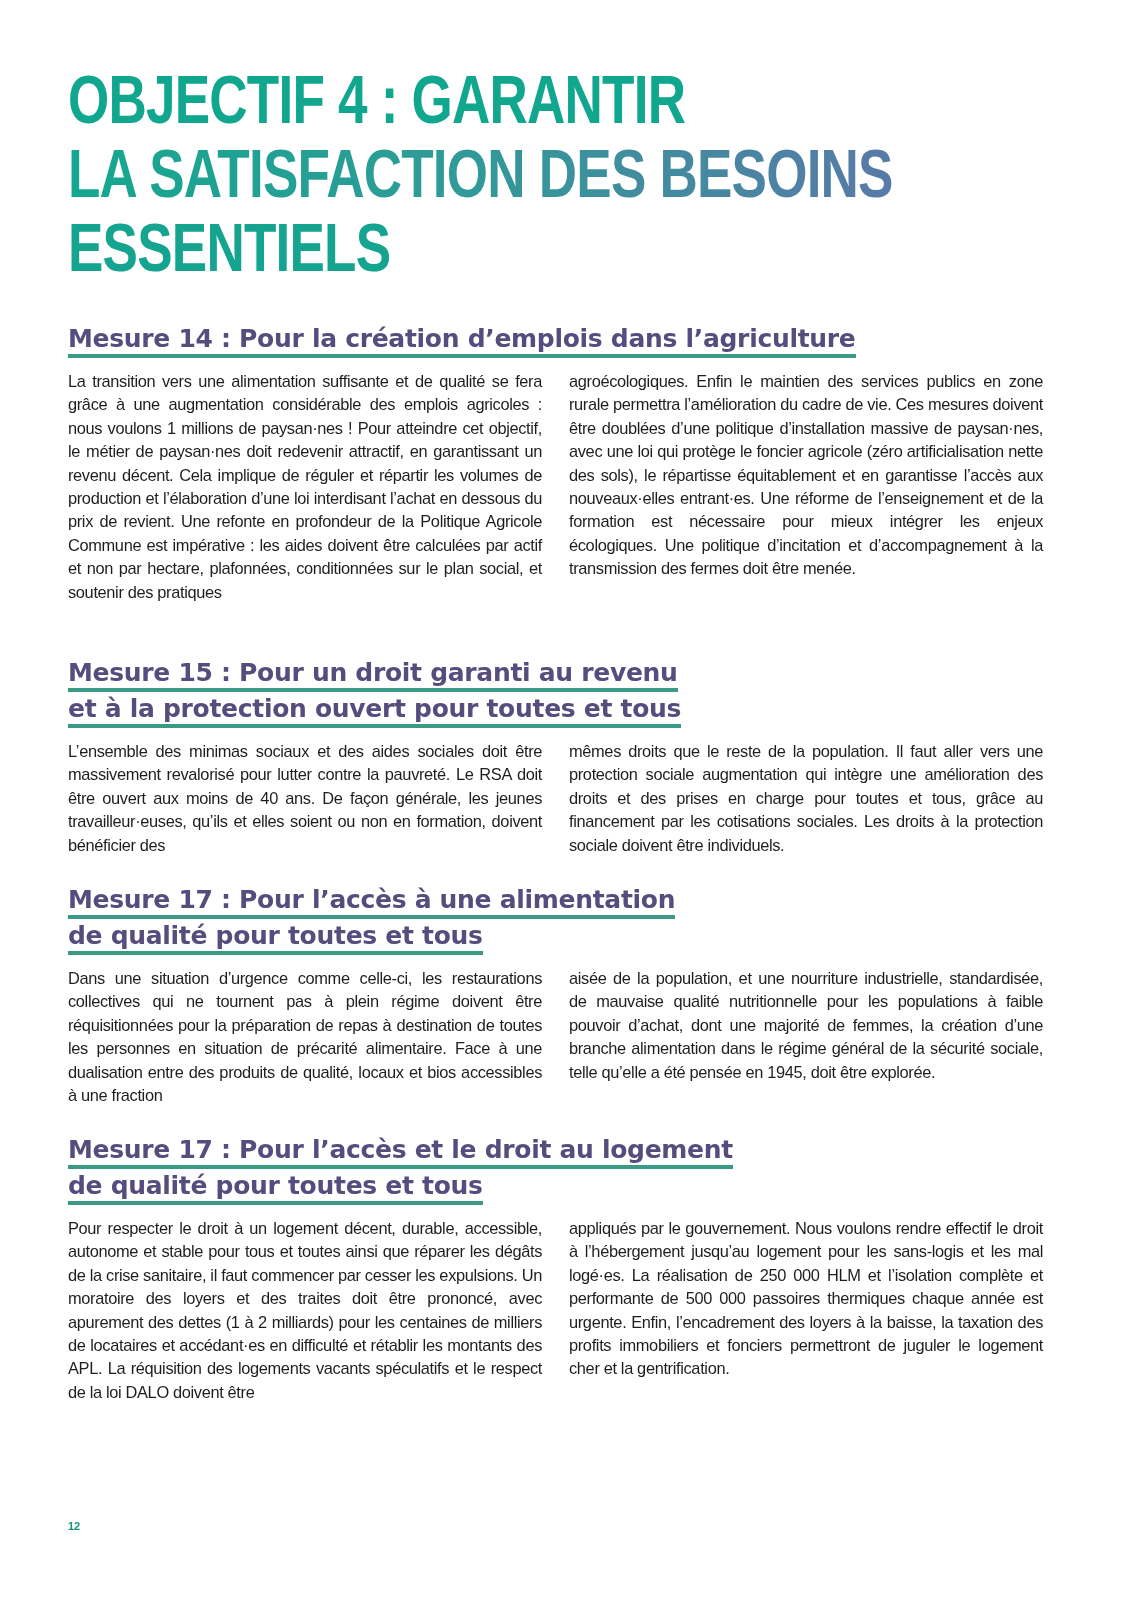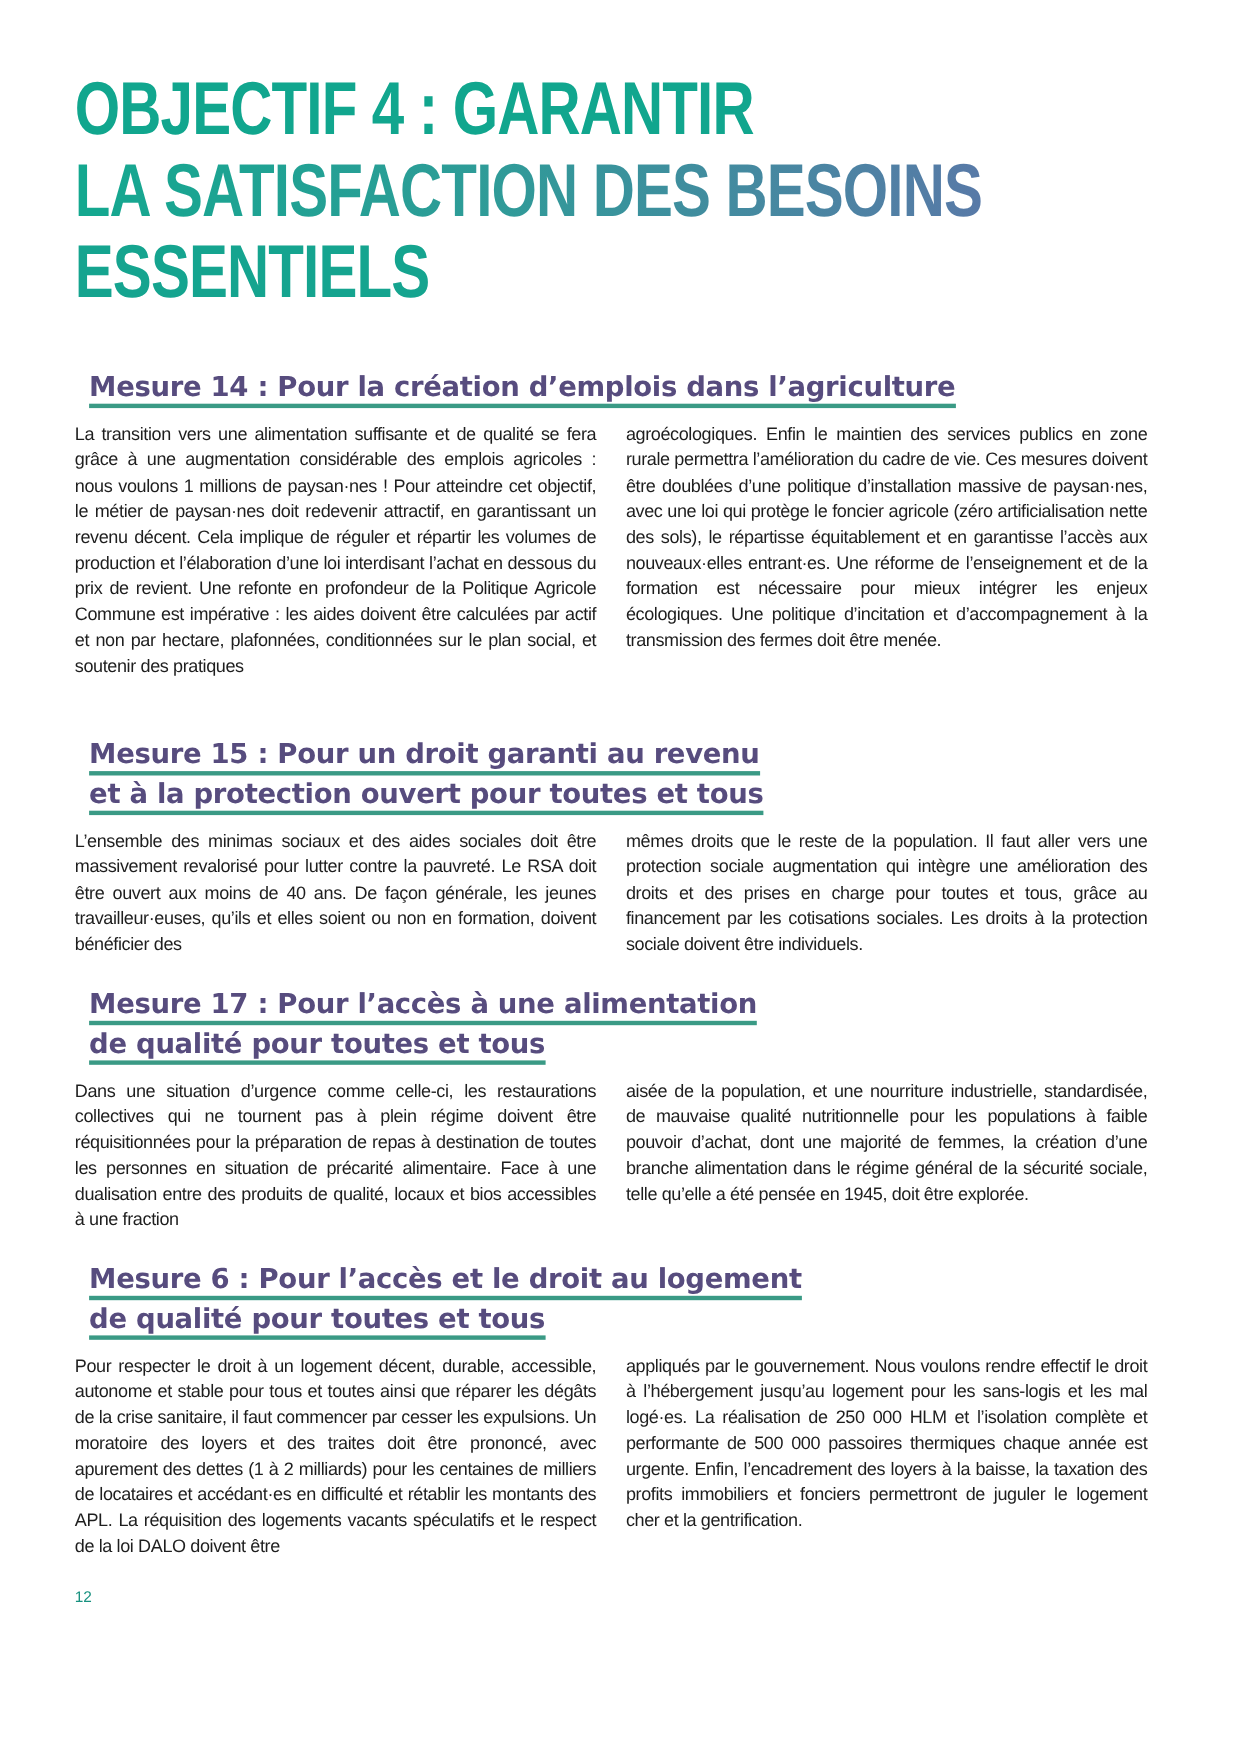--- a/index.html
+++ b/index.html
@@ -16,36 +16,36 @@
   .title .l1 { color: #11a68e; }
   .title .l2 {
     background: linear-gradient(90deg, #13a88f 0%, #2f9b98 45%, #5a78a8 100%);
     -webkit-background-clip: text; background-clip: text; color: transparent;
     width: 1085px;
   }
   .title .l3 { color: #15a48f; }
 
   .section { position: absolute; left: 68px; width: 975px; }
   .heading {
-    margin: 13px; font-family: "DejaVu Sans", sans-serif; font-weight: 700;
+    margin: 0; font-family: "DejaVu Sans", sans-serif; font-weight: 700;
     font-size: 25px; line-height: 34px; color: #574c7e; letter-spacing: -0.3px;
   }
   .heading span {
     display: inline-block; white-space: nowrap;
     border-bottom: 4px solid #3a9a85; padding-bottom: 0; line-height: 30px;
   }
   .cols { display: flex; justify-content: space-between; margin-top: 12px; }
   .col {
     width: 474px; font-family: Liberation Sans, sans-serif; font-size: 16.4px;
     line-height: 23.4px; color: #1e1e1e; text-align: justify; margin: 0;
     letter-spacing: -0.35px;
   }
   .page-number {
-    position: absolute; left: 68px; top: 1443px;
-    font-family: "Liberation Sans", sans-serif; font-weight: 400; font-size: 14px;
+    position: absolute; left: 68px; top: 1520px;
+    font-family: "Liberation Sans", sans-serif; font-weight: 700; font-size: 11px;
     color: #17917f;
   }
 </style>
 </head>
 <body>
 
 <div class="page">
 
   <h1 class="title">
     <span class="l1">OBJECTIF 4 : GARANTIR</span>
@@ -80,21 +80,21 @@
       <span>de qualité pour toutes et tous</span>
     </h2>
     <div class="cols">
       <p class="col">Dans une situation d’urgence comme celle-ci, les restaurations collectives qui ne tournent pas à plein régime doivent être réquisitionnées pour la préparation de repas à destination de toutes les personnes en situation de précarité alimentaire. Face à une dualisation entre des produits de qualité, locaux et bios accessibles à une fraction</p>
       <p class="col">aisée de la population, et une nourriture industrielle, standardisée, de mauvaise qualité nutritionnelle pour les populations à faible pouvoir d’achat, dont une majorité de femmes, la création d’une branche alimentation dans le régime général de la sécurité sociale, telle qu’elle a été pensée en 1945, doit être explorée.</p>
     </div>
   </section>
 
   <section class="section" style="top:1133px;">
     <h2 class="heading">
-      <span>Mesure 6 : Pour l’accès et le droit au logement</span><br>
+      <span>Mesure 17 : Pour l’accès et le droit au logement</span><br>
       <span>de qualité pour toutes et tous</span>
     </h2>
     <div class="cols">
       <p class="col">Pour respecter le droit à un logement décent, durable, accessible, autonome et stable pour tous et toutes ainsi que réparer les dégâts de la crise sanitaire, il faut commencer par cesser les expulsions. Un moratoire des loyers et des traites doit être prononcé, avec apurement des dettes (1 à 2 milliards) pour les centaines de milliers de locataires et accédant·es en difficulté et rétablir les montants des APL. La réquisition des logements vacants spéculatifs et le respect de la loi DALO doivent être</p>
       <p class="col">appliqués par le gouvernement. Nous voulons rendre effectif le droit à l’hébergement jusqu’au logement pour les sans-logis et les mal logé·es. La réalisation de 250 000 HLM et l’isolation complète et performante de 500 000 passoires thermiques chaque année est urgente. Enfin, l’encadrement des loyers à la baisse, la taxation des profits immobiliers et fonciers permettront de juguler le logement cher et la gentrification.</p>
     </div>
   </section>
 
   <div class="page-number">12</div>
 </div>

